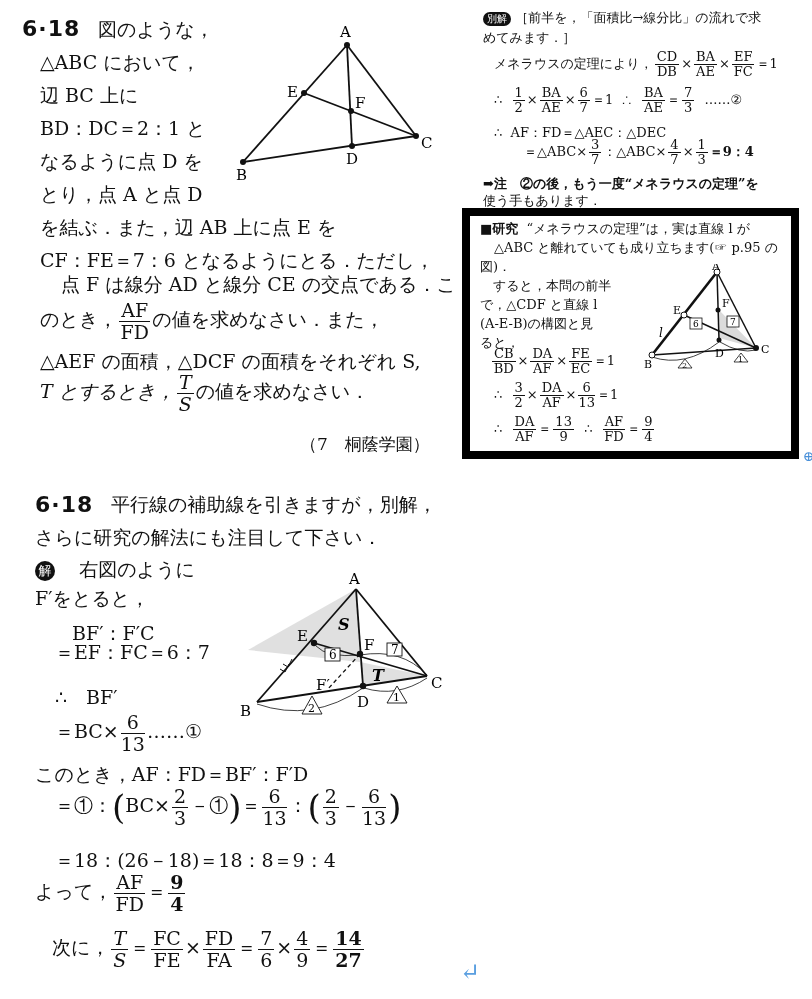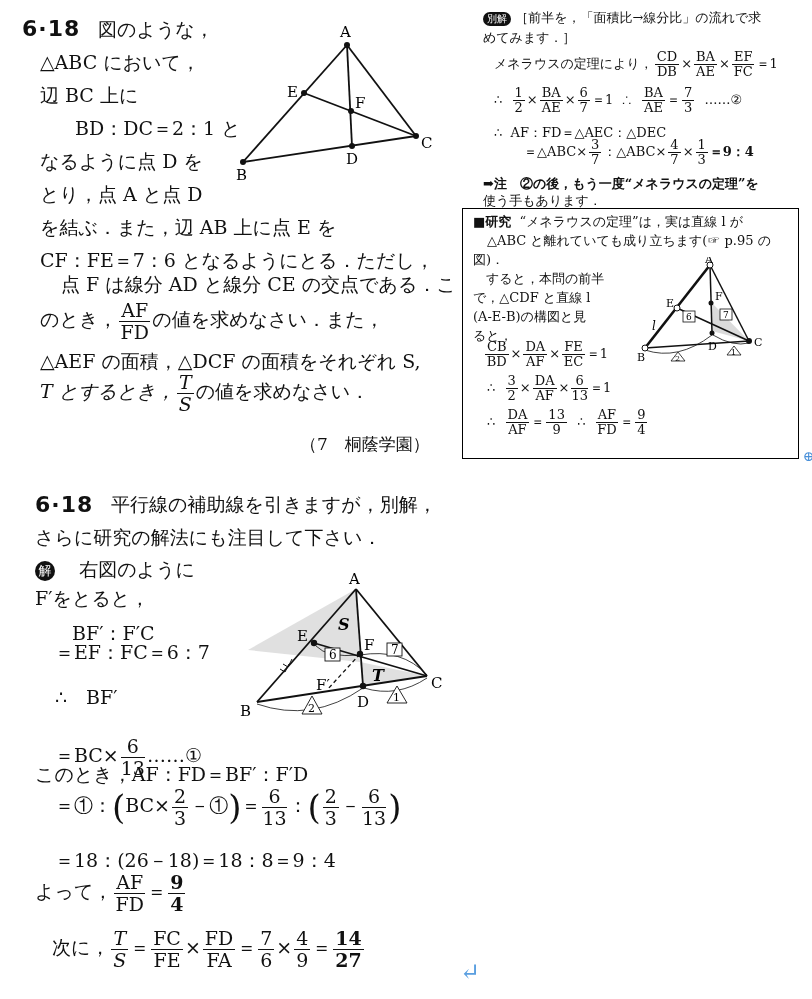--- a/index.html
+++ b/index.html
@@ -8,35 +8,35 @@
   .abs { position:absolute; }
   .prob-num { font-family:"DejaVu Sans","Liberation Sans",sans-serif; font-weight:bold; font-size:22px; letter-spacing:1px; }
   .big { font-size:19px; line-height:33px; }
   .med { font-size:13px; line-height:20px; }
   .line { white-space:nowrap; }
   .frac { display:inline-block; vertical-align:middle; text-align:center; margin:0 2px; }
   .frac > span { display:block; line-height:1.1; }
   .frac > span.num { border-bottom:1.3px solid #111; padding:0 2px; }
   .bold { font-weight:bold; }
   .ital { font-style:italic; }
-  .redbox { border:1px solid #000000; box-sizing:border-box; }
+  .redbox { border:8px solid #000000; box-sizing:border-box; }
   .badge { display:inline-block; background:#111; color:#fff; border-radius:8px; font-size:10px; padding:1px 4px; line-height:12px; vertical-align:middle; font-family:"DejaVu Sans",sans-serif; }
   .badge-round { display:inline-block; background:#111; color:#fff; border-radius:50%; width:20px; height:20px; font-size:13px; text-align:center; line-height:20px; vertical-align:middle; font-family:"DejaVu Sans",sans-serif; }
   .paren-big { font-size:34px; vertical-align:middle; font-weight:lighter; }
   svg text { font-family:"DejaVu Serif","Liberation Serif",serif; }
 </style>
 </head>
 <body>
 
 <div>
   <div class="abs prob-num" style="left:22px;top:16px;">6·18</div>
   <div class="abs big line" style="left:98px;top:13px;">図のような，</div>
   <div class="abs big line" style="left:40px;top:46px;">△ABC において，</div>
   <div class="abs big line" style="left:40px;top:79px;">辺 BC 上に</div>
-  <div class="abs big line" style="left:40px;top:112px;margin-left:35px;">BD：DC＝2：1 と</div>
+  <div class="abs big line" style="left:40px;top:112px;">BD：DC＝2：1 と</div>
   <div class="abs big line" style="left:40px;top:145px;">なるように点 D を</div>
   <div class="abs big line" style="left:40px;top:178px;">とり，点 A と点 D</div>
   <div class="abs big line" style="left:40px;top:211px;">を結ぶ．また，辺 AB 上に点 E を</div>
   <div class="abs big line" style="left:40px;top:244px;">CF：FE＝7：6 となるようにとる．ただし，</div>
   <div class="abs big line" style="left:40px;top:268px;margin-left:21px;">点 F は線分 AD と線分 CE の交点である．こ</div>
 
   <div class="abs big line" style="left:40px;top:300px;">
     <span>のとき，</span><span class="frac"><span class="num">AF</span><span>FD</span></span><span>の値を求めなさい．また，</span>
   </div>
   <div class="abs big line" style="left:40px;top:345px;">△AEF の面積，△DCF の面積をそれぞれ S,</div>
@@ -163,21 +163,21 @@
   <div class="abs big line" style="left:111px;top:488px;">平行線の補助線を引きますが，別解，</div>
   <div class="abs big line" style="left:35px;top:521px;">さらに研究の解法にも注目して下さい．</div>
 
   <div class="abs big line" style="left:35px;top:553px;">
     <span class="badge-round">解</span>&nbsp;&nbsp;&nbsp;&nbsp;<span>右図のように</span>
   </div>
   <div class="abs big line" style="left:35px;top:582px;">F′をとると，</div>
   <div class="abs big line" style="left:72px;top:617px;">BF′：F′C</div>
   <div class="abs big line" style="left:55px;top:636px;">＝EF：FC＝6：7</div>
   <div class="abs big line" style="left:55px;top:681px;">∴　BF′</div>
-  <div class="abs big line" style="left:55px;top:712px;margin-top:24px;">
+  <div class="abs big line" style="left:55px;top:712px;">
     <span>＝BC×</span><span class="frac"><span class="num">6</span><span>13</span></span><span>……①</span>
   </div>
 
   <div class="abs big line" style="left:35px;top:758px;">このとき，AF：FD＝BF′：F′D</div>
 
   <div class="abs big line" style="left:55px;top:786px;">
     <span>＝①：</span><span class="paren-big">(</span><span>BC×</span><span class="frac"><span class="num">2</span><span>3</span></span><span>－①</span><span class="paren-big">)</span><span>＝</span><span class="frac"><span class="num">6</span><span>13</span></span><span>：</span><span class="paren-big">(</span><span class="frac"><span class="num">2</span><span>3</span></span><span>－</span><span class="frac"><span class="num">6</span><span>13</span></span><span class="paren-big">)</span>
   </div>
 
   <div class="abs big line" style="left:55px;top:844px;">＝18：(26－18)＝18：8＝9：4</div>

